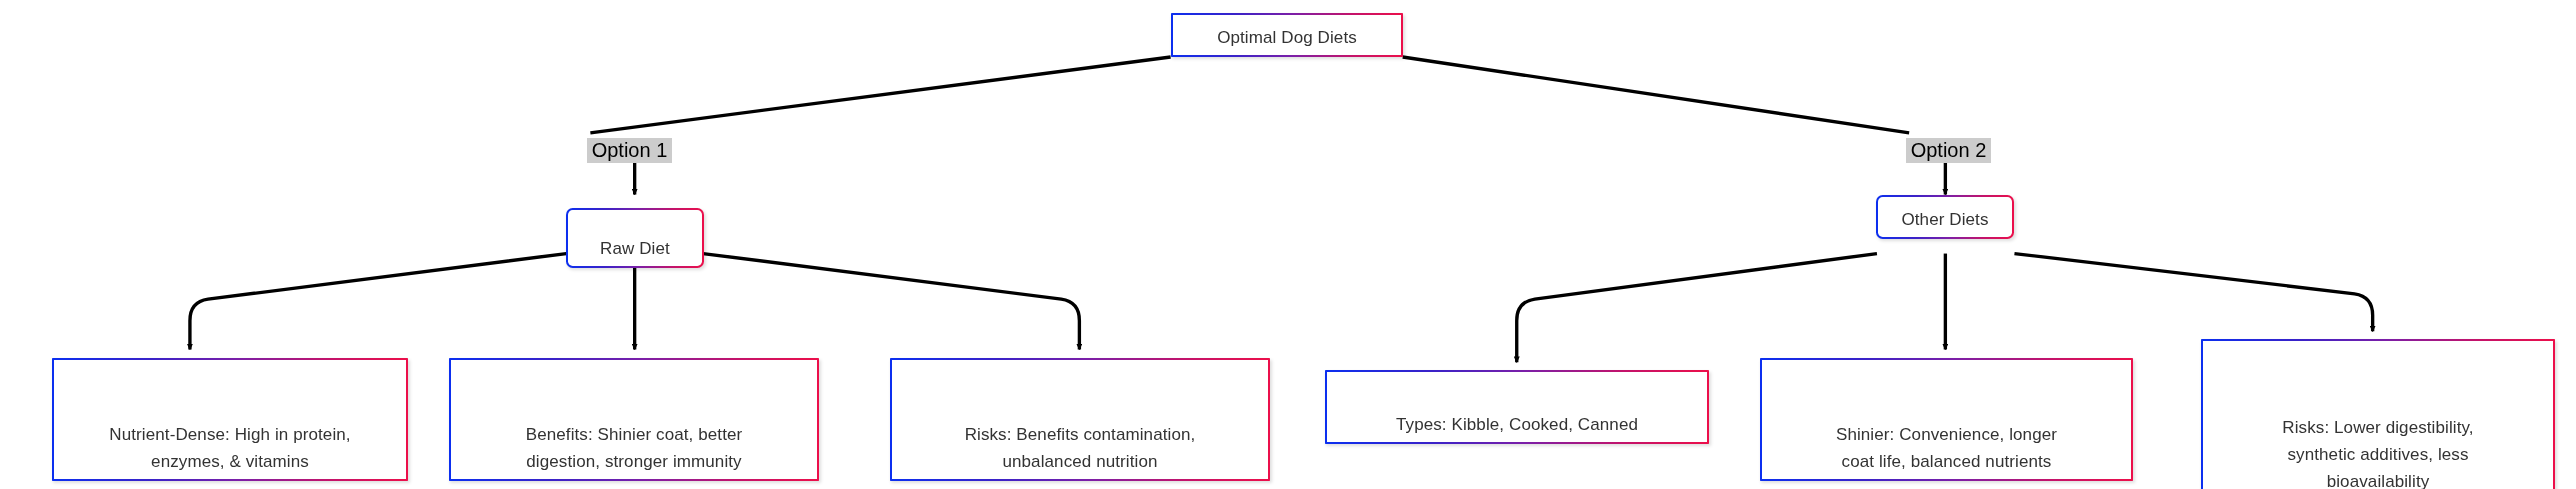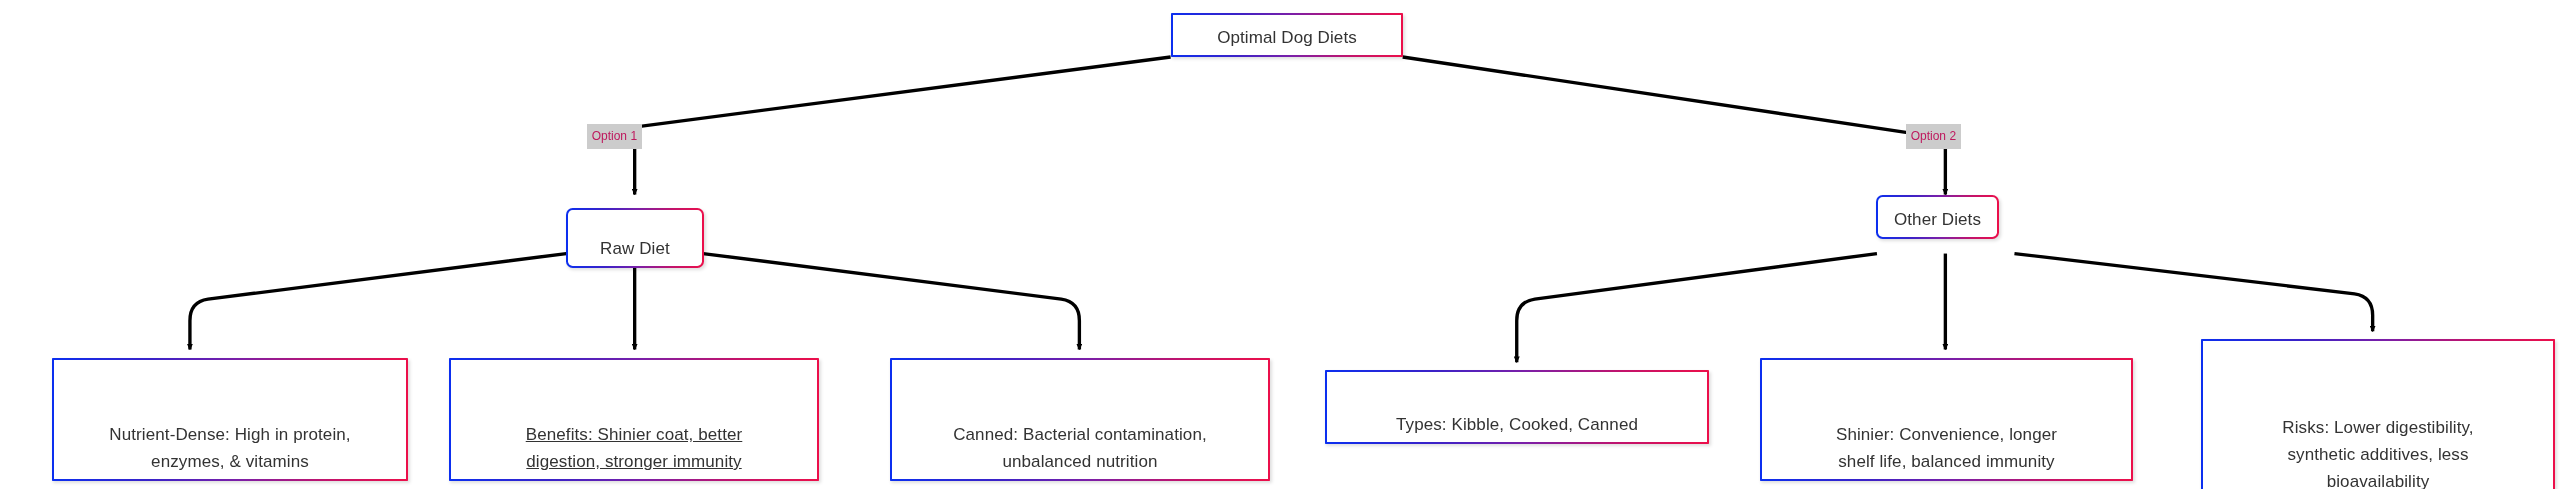--- a/index.html
+++ b/index.html
@@ -51,25 +51,26 @@
     border-radius: 6.7px;
   }
   .node .node-label {
     display: block;
     width: 100%;
   }
   .edge-label {
     position: absolute;
     box-sizing: border-box;
     background: #cccccc;
-    color: #be185d;
-    font-size: 12px;
+    color: #000000;
+    font-size: 20px;
     line-height: 20px;
     padding: 2px 4.7px 2.7px 4.7px;
     white-space: nowrap;
+    margin-top: 14px;
   }
 </style>
 </head>
 <body>
 
 <div id="canvas">
 
   <svg id="edge-layer" viewBox="0 0 3840 729" width="2576" height="489" xmlns="http://www.w3.org/2000/svg">
     <defs>
       <marker id="arrowhead" markerWidth="10" markerHeight="9" refX="8.6" refY="4.5" orient="auto" markerUnits="userSpaceOnUse">
@@ -102,53 +103,53 @@
     <span>Option 1</span>
   </div>
   <div class="edge-label" style="left:1906px; top:124px;">
     <span>Option 2</span>
   </div>
 
   <div class="node rounded" style="left:566px; top:208px; width:138px; height:60px;">
     <span class="node-label">Raw Diet</span>
   </div>
 
-  <div class="node rounded" style="left:1876px; top:195px; width:123px; height:44px;">
+  <div class="node rounded" style="left:1876px; top:195px; width:138px; height:44px;">
     <span class="node-label">Other Diets</span>
   </div>
 
   <div class="node" style="left:12px; top:358px; width:356px; height:123px;margin-left:40px;">
     <span class="node-label">
       <span>Nutrient-Dense: High in protein,</span><br>
       <span>enzymes, &amp; vitamins</span>
     </span>
   </div>
 
-  <div class="node" style="left:449px; top:358px; width:370px; height:123px;text-decoration:underline;">
+  <div class="node" style="left:449px; top:358px; width:370px; height:123px;">
     <span class="node-label">
       <span>Benefits: Shinier coat, better</span><br>
       <span>digestion, stronger immunity</span>
     </span>
   </div>
 
   <div class="node" style="left:890px; top:358px; width:380px; height:123px;">
     <span class="node-label">
-      <span>Canned: Bacterial contamination,</span><br>
+      <span>Risks: Benefits contamination,</span><br>
       <span>unbalanced nutrition</span>
     </span>
   </div>
 
   <div class="node" style="left:1325px; top:370px; width:384px; height:74px;">
     <span class="node-label">Types: Kibble, Cooked, Canned</span>
   </div>
 
   <div class="node" style="left:1760px; top:358px; width:373px; height:123px;">
     <span class="node-label">
       <span>Shinier: Convenience, longer</span><br>
-      <span>shelf life, balanced immunity</span>
+      <span>coat life, balanced nutrients</span>
     </span>
   </div>
 
   <div class="node" style="left:2201px; top:339px; width:354px; height:162px;">
     <span class="node-label">
       <span>Risks: Lower digestibility,</span><br>
       <span>synthetic additives, less</span><br>
       <span>bioavailability</span>
     </span>
   </div>

